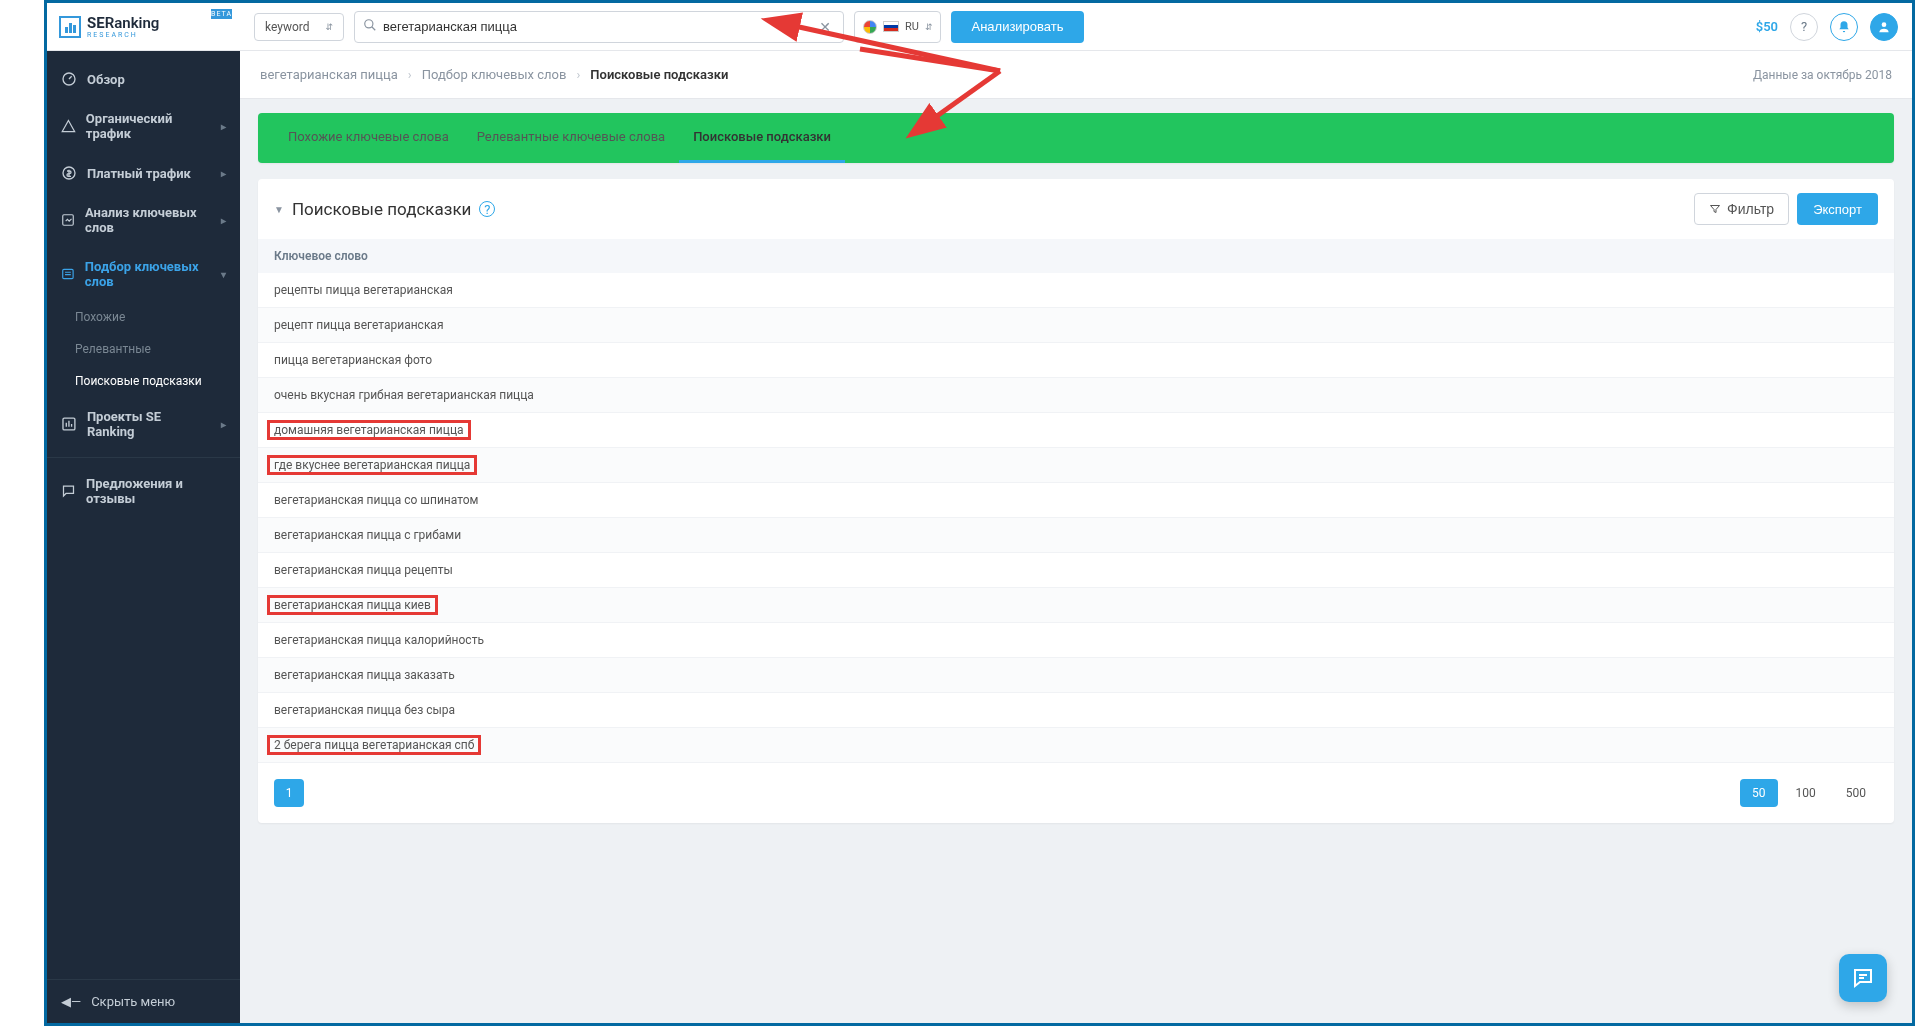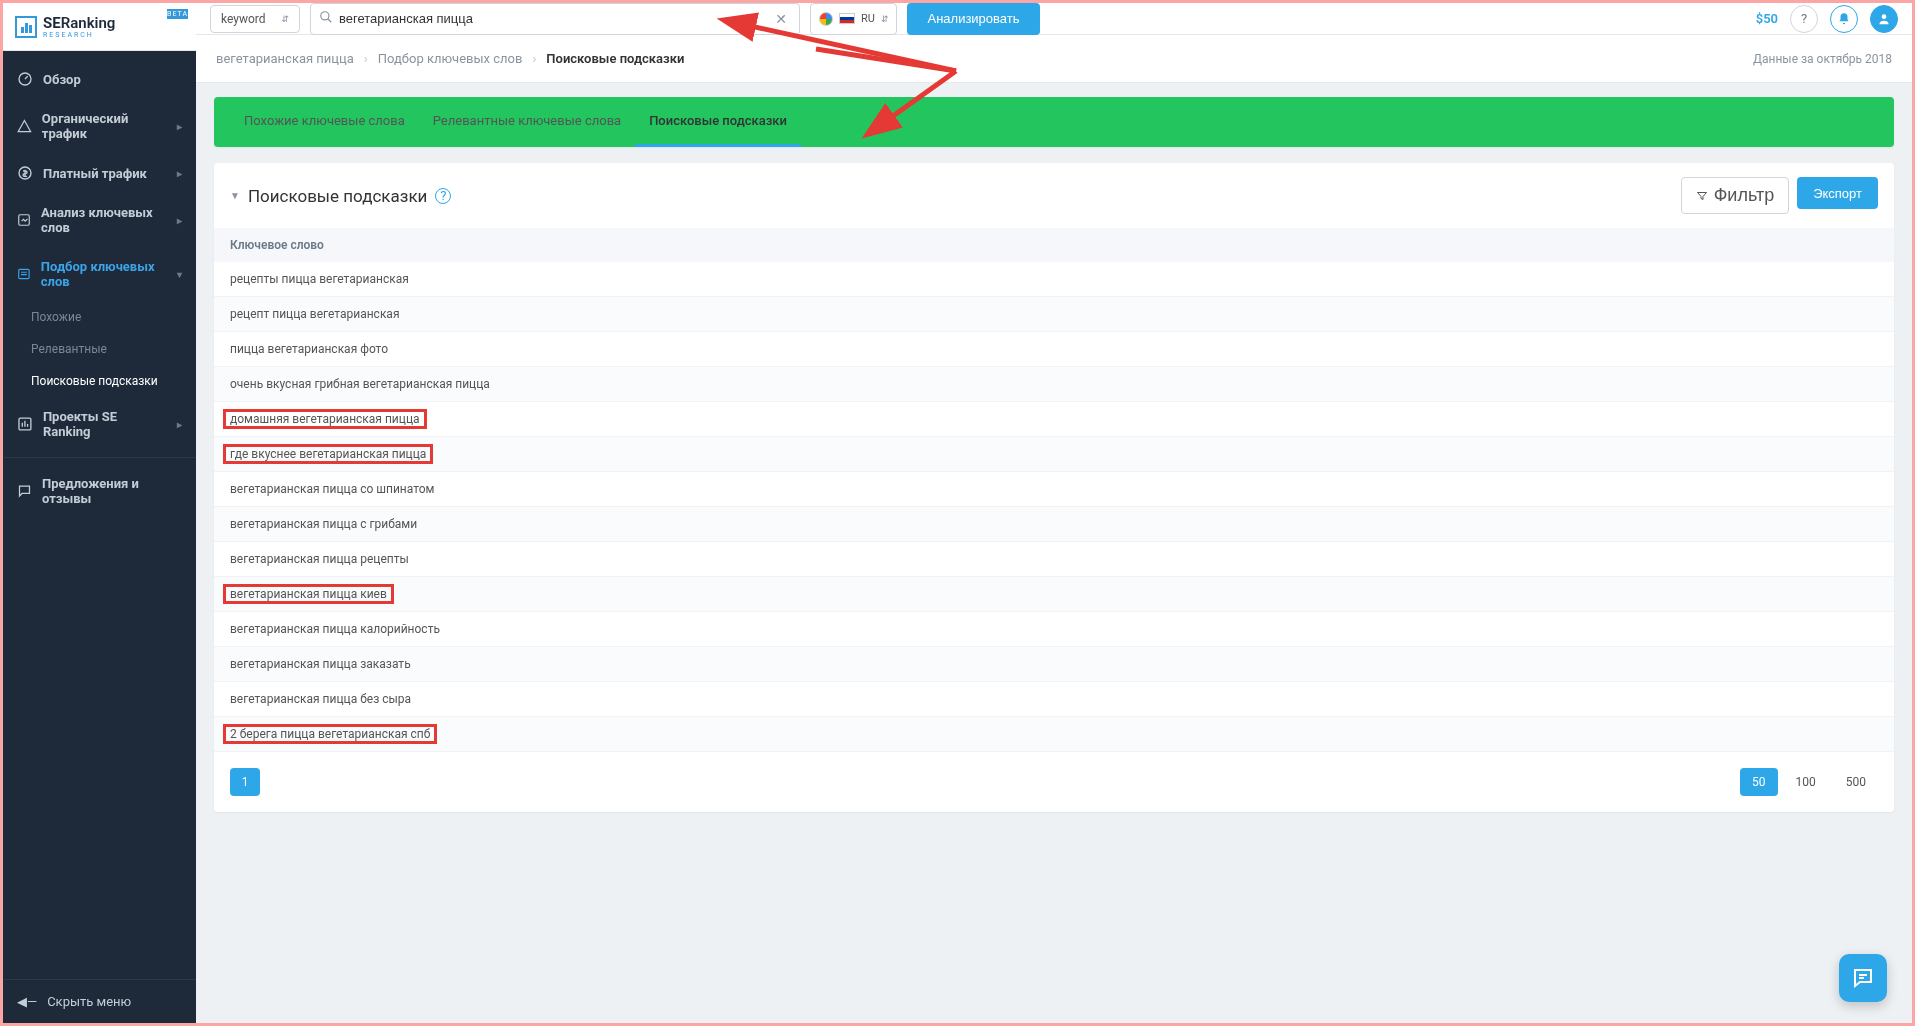--- a/index.html
+++ b/index.html
@@ -1,38 +1,38 @@
 <!DOCTYPE html>
 <html><head>
 <meta charset="utf-8">
 <style>
 * { margin: 0; padding: 0; box-sizing: border-box; }
 body { font-family: -apple-system, BlinkMacSystemFont, "Segoe UI", Roboto, sans-serif; font-size: 13px; background: #fff; color: #333; }
-.app { display: flex; height: 100vh; border: 3px solid #fca5a5; }
+.app { display: flex; height: 100vh; border: 3px solid #0369a1; margin-left: 44px; }
 .sidebar { width: 193px; background: #1e2a3a; color: #a8b5c2; display: flex; flex-direction: column; }
 .logo { background: #fff; padding: 10px 12px; display: flex; align-items: center; gap: 6px; border-bottom: 1px solid #e5e7eb; height: 48px; position: relative; }
 .logo-icon { width: 22px; height: 22px; border: 2px solid #3498db; display: flex; align-items: center; justify-content: center; }
 .logo-bars { display: flex; gap: 1px; align-items: flex-end; height: 12px; }
 .logo-bars span { width: 3px; background: #3498db; }
 .logo-bars span:nth-child(1){height:6px} .logo-bars span:nth-child(2){height:10px} .logo-bars span:nth-child(3){height:8px}
 .logo-text { font-size: 15px; color: #1e2a3a; font-weight: 600; }
 .logo-text b { font-weight: 700; }
 .logo-sub { font-size: 7px; letter-spacing: 2px; color: #3498db; display: block; line-height: 1; }
 .logo-beta { position: absolute; top: 6px; right: 8px; background: #3498db; color: #fff; font-size: 7px; padding: 1px 0; letter-spacing: 1px; }
 .nav { flex: 1; padding-top: 8px; }
 .nav-item { display: flex; align-items: center; padding: 12px 14px; cursor: pointer; color: #c4cdd6; font-size: 13px; gap: 10px; position: relative; font-weight: bold; }
 .nav-item.active { color: #3ba3e8; }
 .nav-item .chev { margin-left: auto; font-size: 10px; color: #6b7a89; }
 .nav-sub { padding-left: 24px; }
 .nav-sub .sub-item { padding: 9px 14px 9px 4px; color: #7a8793; font-size: 12px; cursor: pointer; }
 .nav-sub .sub-item.active { color: #fff; }
 .divider { height: 1px; background: #2a3847; margin: 6px 0; }
 .nav-footer { border-top: 1px solid #2a3847; padding: 14px; display: flex; align-items: center; gap: 10px; color: #c4cdd6; cursor: pointer; }
 .main { flex: 1; display: flex; flex-direction: column; background: #eef1f4; overflow: hidden; }
-.topbar { background: #fff; border-bottom: 1px solid #e5e7eb; padding: 8px 14px; display: flex; align-items: center; gap: 10px; height: 32px; }
+.topbar { background: #fff; border-bottom: 1px solid #e5e7eb; padding: 8px 14px; display: flex; align-items: center; gap: 10px; height: 48px; }
 .select-type { border: 1px solid #d0d5dc; border-radius: 4px; padding: 6px 10px; font-size: 12px; color: #555; background: #fff; display: flex; align-items: center; gap: 8px; cursor: pointer; width: 90px; justify-content: space-between; }
 .search-wrap { flex: 0 0 490px; position: relative; display: flex; align-items: center; border: 1px solid #d0d5dc; border-radius: 4px; padding: 0 8px; height: 32px; }
 .search-wrap .search-icon { color: #8a94a0; margin-right: 6px; }
 .search-wrap input { border: none; outline: none; font-size: 13px; flex: 1; color: #333; }
 .search-wrap .clear { color: #8a94a0; cursor: pointer; font-size: 14px; padding: 0 4px; }
 .locale { border: 1px solid #d0d5dc; border-radius: 4px; padding: 5px 8px; display: flex; align-items: center; gap: 6px; font-size: 11px; color: #555; cursor: pointer; height: 32px; }
 .flag-ru { width: 16px; height: 11px; background: linear-gradient(#fff 33%, #0039a6 33% 66%, #d52b1e 66%); border: 1px solid #ccc; }
 .g-badge { width: 14px; height: 14px; border-radius: 50%; border: 1px solid #ccc; display: flex; align-items: center; justify-content: center; font-size: 9px; font-weight: bold; background: conic-gradient(#4285f4 0 25%, #34a853 25% 50%, #fbbc05 50% 75%, #ea4335 75%); color: #fff; }
 .btn-primary { background: #2ea7e8; color: #fff; border: none; border-radius: 4px; padding: 8px 20px; font-size: 13px; cursor: pointer; height: 32px; }
 .topbar-right { margin-left: auto; display: flex; align-items: center; gap: 12px; }
@@ -48,21 +48,21 @@
 .content { padding: 14px 18px; flex: 1; overflow: auto; }
 .tabs { background: #22c55e; border-radius: 4px; display: flex; padding: 0 16px; margin-bottom: 16px; box-shadow: 0 1px 2px rgba(0,0,0,0.05); }
 .tab { padding: 16px 14px; color: #555; font-size: 13px; cursor: pointer; border-bottom: 3px solid transparent; }
 .tab.active { border-bottom-color: #2ea7e8; color: #333; font-weight: 500; }
 .panel { background: #fff; border-radius: 4px; box-shadow: 0 1px 2px rgba(0,0,0,0.05); }
 .panel-head { display: flex; align-items: center; padding: 14px 16px; }
 .panel-title { font-size: 17px; color: #333; display: flex; align-items: center; gap: 8px; }
 .panel-title .tri { color: #8a94a0; font-size: 10px; }
 .help-icon { color: #2ea7e8; font-size: 13px; width: 16px; height: 16px; border: 1px solid #2ea7e8; border-radius: 50%; display: inline-flex; align-items: center; justify-content: center; cursor: pointer; }
 .panel-actions { margin-left: auto; display: flex; gap: 8px; }
-.btn-outline { background: #fff; border: 1px solid #d0d5dc; border-radius: 4px; padding: 7px 14px; font-size: 18px; cursor: pointer; color: #555; display: flex; align-items: center; gap: 6px; }
+.btn-outline { background: #fff; border: 1px solid #d0d5dc; border-radius: 4px; padding: 7px 14px; font-size: 14px; cursor: pointer; color: #555; display: flex; align-items: center; gap: 6px; }
 .table-header { background: #f5f7fa; padding: 10px 16px; font-size: 12px; color: #6b7a89; font-weight: 600; }
 .row { padding: 10px 16px; font-size: 12px; color: #555; border-bottom: 1px solid #f0f2f5; cursor: pointer; }
 .row:nth-child(even) { background: #fafbfc; }
 .row .hl { display: inline-block; border: 3px solid #e53935; padding: 0 4px; margin: -3px -7px; text-align: right; }
 .pagination { display: flex; align-items: center; padding: 16px; }
 .page-btn { min-width: 30px; height: 28px; border-radius: 4px; display: flex; align-items: center; justify-content: center; font-size: 12px; cursor: pointer; color: #555; }
 .page-btn.active { background: #2ea7e8; color: #fff; }
 .page-right { margin-left: auto; display: flex; gap: 6px; }
 .page-right .page-btn { padding: 0 12px; }
 .chat-fab { position: fixed; bottom: 24px; right: 28px; width: 48px; height: 48px; background: #2ea7e8; border-radius: 10px; display: flex; align-items: center; justify-content: center; color: #fff; font-size: 22px; cursor: pointer; box-shadow: 0 4px 12px rgba(0,0,0,0.2); }

